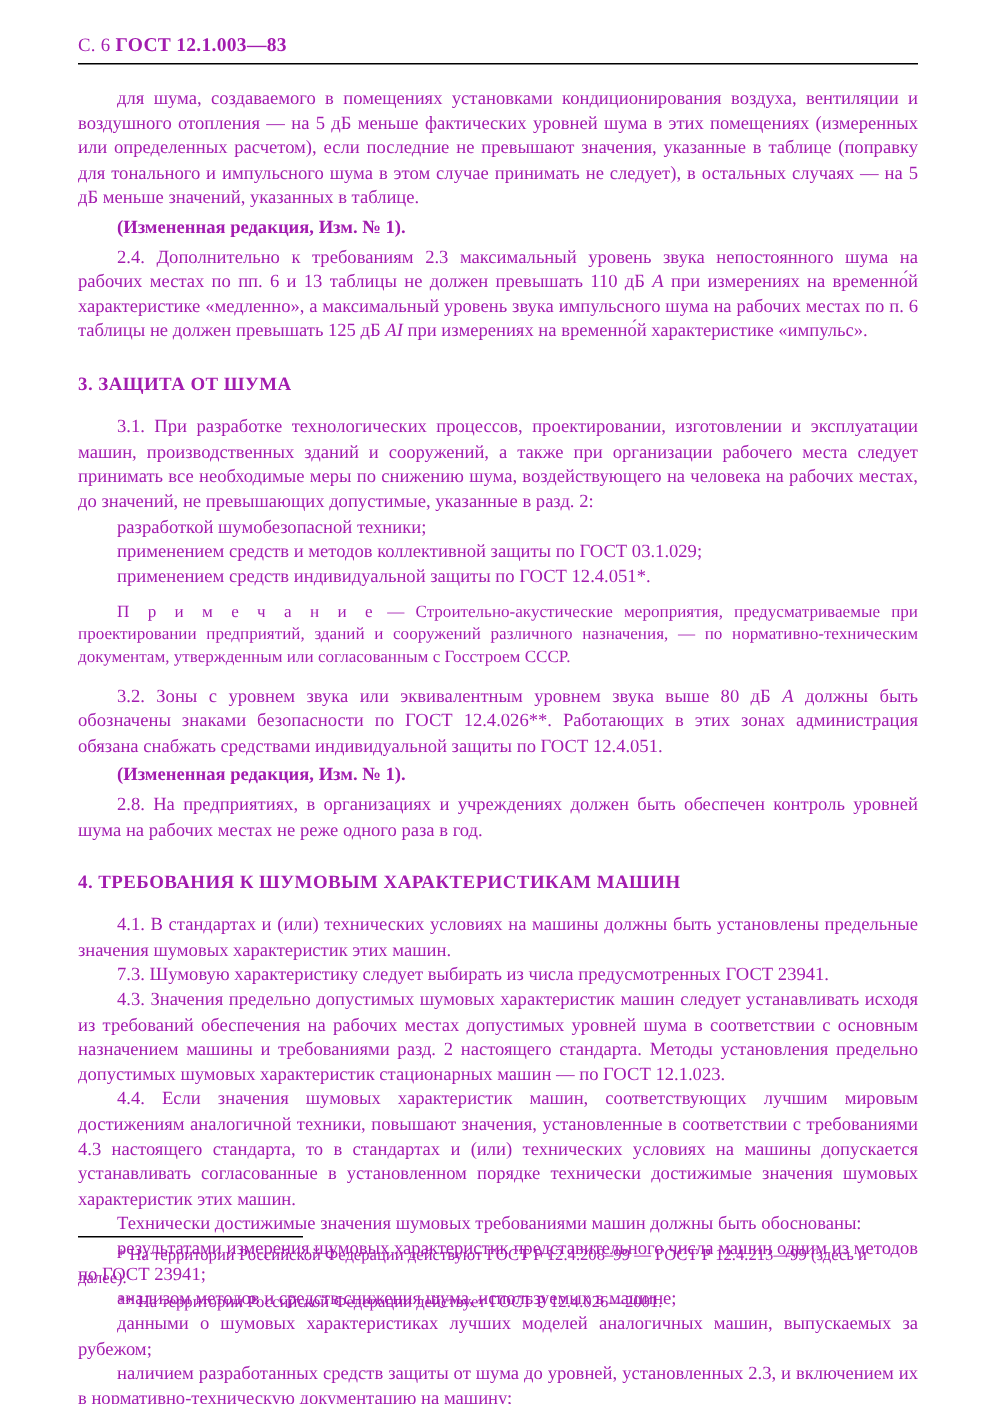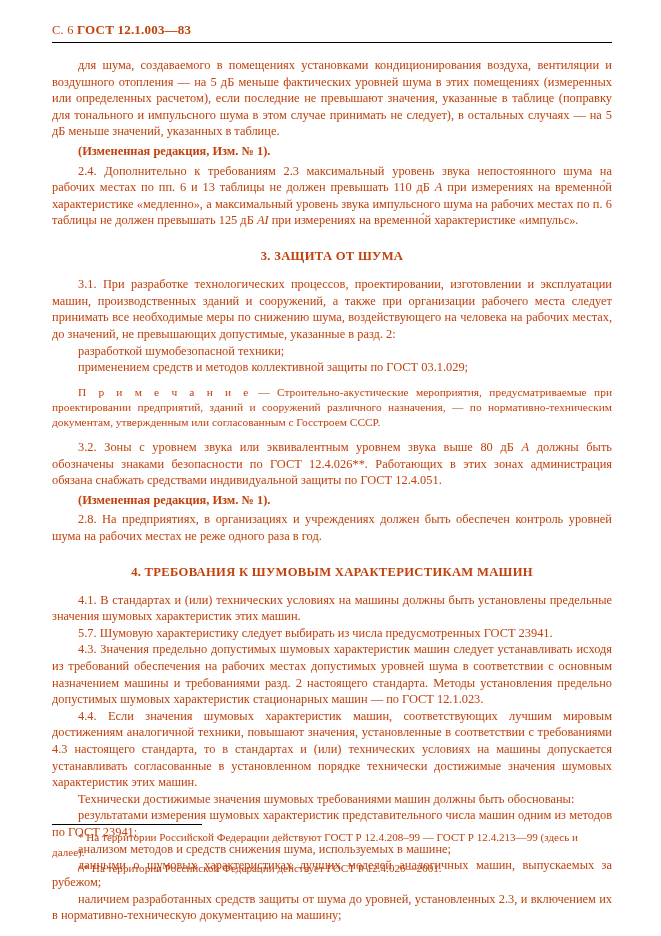--- a/index.html
+++ b/index.html
@@ -6,21 +6,21 @@
     margin: 0;
     padding: 0;
     background: #ffffff;
   }
   .page {
     position: relative;
     width: 661px;
     height: 936px;
     background: #ffffff;
     font-family: "Liberation Serif", serif;
-    color: #c2410c;
+    color: #a21caf;
     box-sizing: border-box;
     overflow: hidden;
   }
   .content {
     position: absolute;
     left: 52px;
     top: 22px;
     width: 560px;
   }
   .page-header {
@@ -57,21 +57,20 @@
   p.gap {
     margin-top: 9px;
   }
   p.small-gap {
     margin-top: 3px;
   }
   .bold {
     font-weight: bold;
   }
   h2.section {
-    text-align: center;
     font-size: 12.6px;
     font-weight: bold;
     margin: 20px 0 12px 0;
     letter-spacing: 0.3px;
   }
   .note {
     font-size: 11.4px;
     line-height: 1.32;
     text-align: justify;
     text-indent: 26px;
@@ -117,33 +116,34 @@
 
     <p class="ind bold small-gap">(Измененная редакция, Изм. № 1).</p>
 
     <p class="ind small-gap">2.4.  Дополнительно к требованиям 2.3 максимальный уровень звука непостоянного шума на рабочих местах по пп. 6 и 13 таблицы не должен превышать 110 дБ <i>А</i> при измерениях на временно́й характеристике «медленно», а максимальный уровень звука импульсного шума на рабочих местах по п. 6 таблицы не должен превышать 125 дБ <i>AI</i> при измерениях на временно́й характеристике «импульс».</p>
 
     <h2 class="section">3. ЗАЩИТА ОТ ШУМА</h2>
 
     <p class="ind">3.1.  При разработке технологических процессов, проектировании, изготовлении и эксплуатации машин, производственных зданий и сооружений, а также при организации рабочего места следует принимать все необходимые меры по снижению шума, воздействующего на человека на рабочих местах, до значений, не превышающих допустимые, указанные в разд. 2:</p>
     <p class="ind">разработкой шумобезопасной техники;</p>
     <p class="ind">применением средств и методов коллективной защиты по ГОСТ 03.1.029;</p>
+    <p class="ind">применением средств индивидуальной защиты по ГОСТ 12.4.051*.</p>
 
     <p class="note"><span class="sp">П р и м е ч а н и е</span><span> — Строительно-акустические мероприятия, предусматриваемые при проектировании предприятий, зданий и сооружений различного назначения, — по нормативно-техническим документам, утвержденным или согласованным с Госстроем СССР.</span></p>
 
     <p class="ind gap">3.2.  Зоны с уровнем звука или эквивалентным уровнем звука выше 80 дБ <i>А</i> должны быть обозначены знаками безопасности по ГОСТ 12.4.026**. Работающих в этих зонах администрация обязана снабжать средствами индивидуальной защиты по ГОСТ 12.4.051.</p>
 
     <p class="ind bold small-gap">(Измененная редакция, Изм. № 1).</p>
 
     <p class="ind small-gap">2.8.  На предприятиях, в организациях и учреждениях должен быть обеспечен контроль уровней шума на рабочих местах не реже одного раза в год.</p>
 
     <h2 class="section">4. ТРЕБОВАНИЯ К ШУМОВЫМ ХАРАКТЕРИСТИКАМ МАШИН</h2>
 
     <p class="ind">4.1.  В  стандартах  и  (или)  технических  условиях  на  машины  должны  быть  установлены предельные значения шумовых характеристик этих машин.</p>
-    <p class="ind">5.7.  Шумовую характеристику следует выбирать из числа предусмотренных ГОСТ 23941.</p>
+    <p class="ind">7.3.  Шумовую характеристику следует выбирать из числа предусмотренных ГОСТ 23941.</p>
     <p class="ind">4.3.  Значения предельно допустимых шумовых характеристик машин следует устанавливать исходя из требований обеспечения на рабочих местах допустимых уровней шума в соответствии с основным назначением машины и требованиями разд. 2 настоящего стандарта. Методы установления предельно допустимых шумовых характеристик стационарных машин — по ГОСТ 12.1.023.</p>
     <p class="ind">4.4.  Если значения шумовых характеристик машин, соответствующих лучшим мировым достижениям аналогичной техники, повышают значения, установленные в соответствии с требованиями 4.3 настоящего стандарта, то в стандартах и (или) технических условиях на машины допускается устанавливать согласованные в установленном порядке технически достижимые значения шумовых характеристик этих машин.</p>
     <p class="ind">Технически достижимые значения шумовых требованиями машин должны быть обоснованы:</p>
     <p class="ind">результатами измерения шумовых характеристик представительного числа машин одним из методов по ГОСТ 23941;</p>
     <p class="ind">анализом методов и средств снижения шума, используемых в машине;</p>
     <p class="ind">данными о шумовых характеристиках лучших моделей аналогичных машин, выпускаемых за рубежом;</p>
     <p class="ind">наличием разработанных средств защиты от шума до уровней, установленных 2.3, и включением их в нормативно-техническую документацию на машину;</p>
 
   </div>
 

